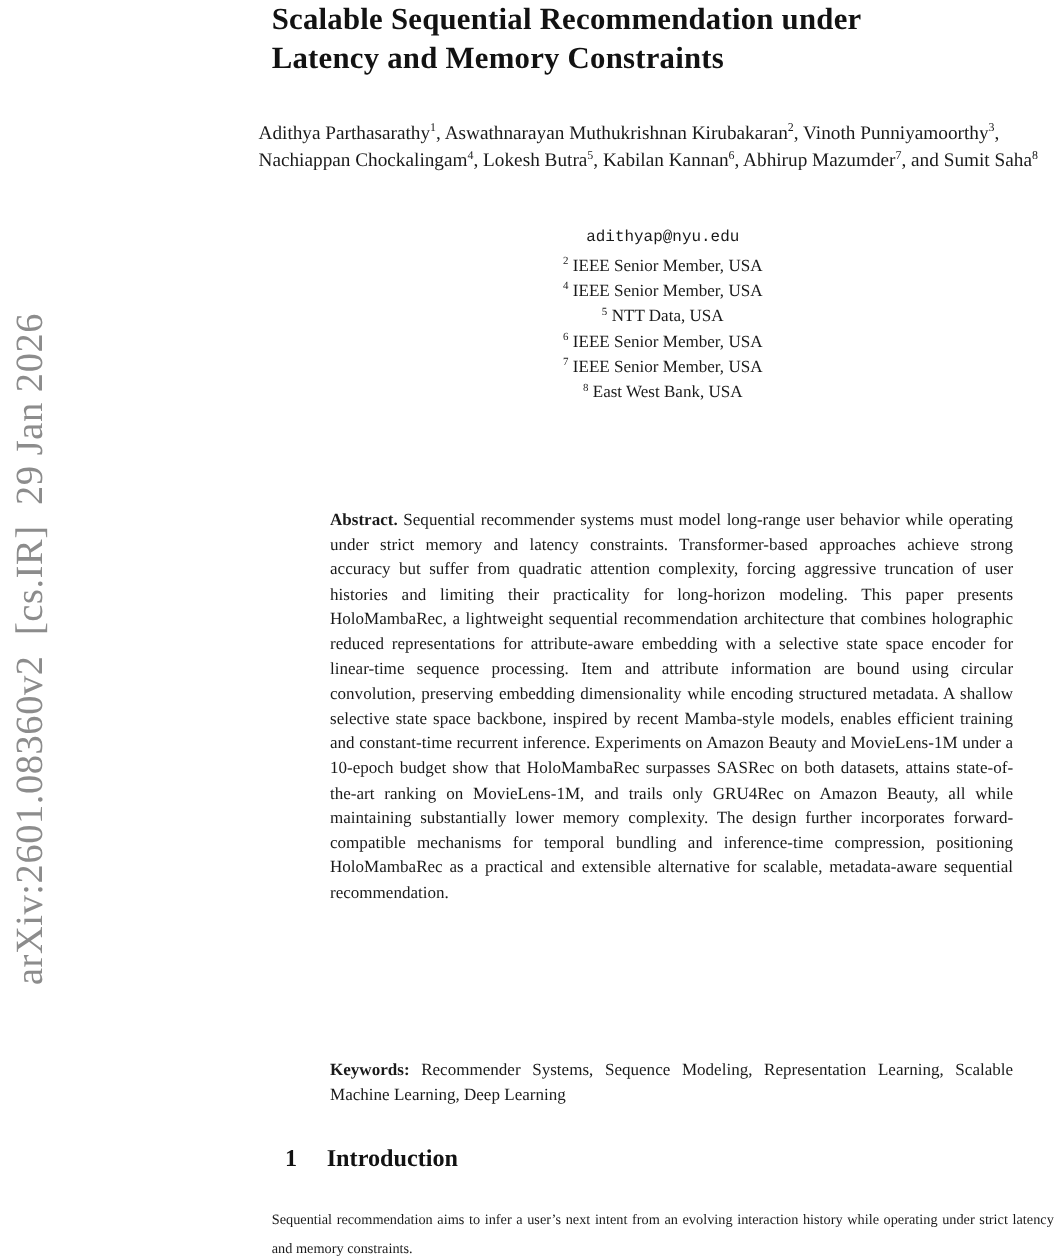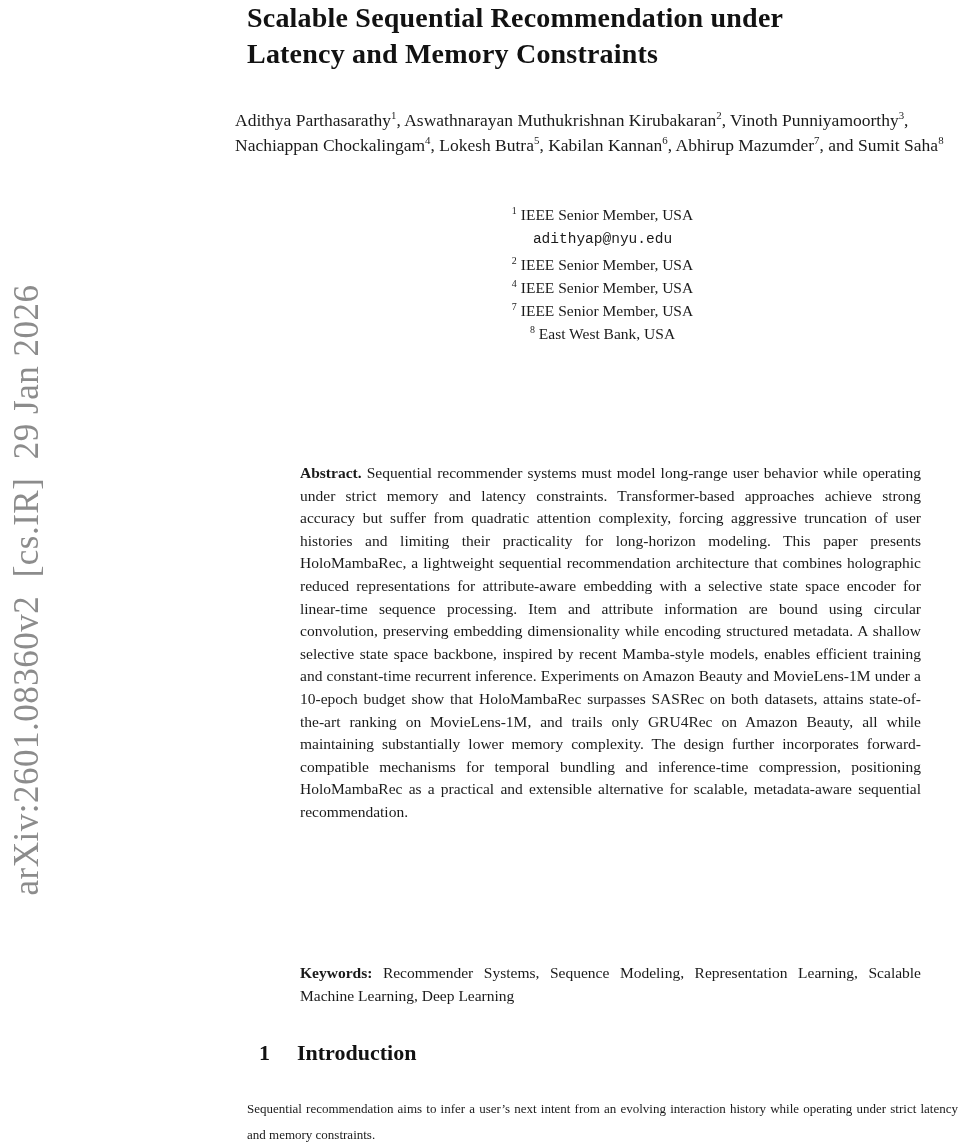--- a/index.html
+++ b/index.html
@@ -123,24 +123,25 @@
 <div class="arxiv-watermark">arXiv:2601.08360v2  [cs.IR]  29 Jan 2026</div>
 
 <div class="title-block">
   <div>Scalable Sequential Recommendation under</div>
   <div>Latency and Memory Constraints</div>
 </div>
 
 <div class="authors-block" id="authors"><span>Adithya Parthasarathy<sup>1</sup></span>, <span>Aswathnarayan Muthukrishnan Kirubakaran<sup>2</sup></span>, <span>Vinoth Punniyamoorthy<sup>3</sup></span>, <span>Nachiappan Chockalingam<sup>4</sup></span>, <span>Lokesh Butra<sup>5</sup></span>, <span>Kabilan Kannan<sup>6</sup></span>, <span>Abhirup Mazumder<sup>7</sup></span>, and <span>Sumit Saha<sup>8</sup></span></div>
 
 <div class="affiliations-block" id="affiliations">
-    <div class="affil-line"><sup>1</sup>IEEE Senior Member, USA</div>
     <div class="affil-email">adithyap@nyu.edu</div>
     <div class="affil-line"><sup>2</sup>IEEE Senior Member, USA</div>
     <div class="affil-line"><sup>4</sup>IEEE Senior Member, USA</div>
+    <div class="affil-line"><sup>5</sup>NTT Data, USA</div>
+    <div class="affil-line"><sup>6</sup>IEEE Senior Member, USA</div>
     <div class="affil-line"><sup>7</sup>IEEE Senior Member, USA</div>
     <div class="affil-line"><sup>8</sup>East West Bank, USA</div>
   </div>
 
 <div class="abstract-block">
   <span class="abstract-label">Abstract.</span>
   <span>Sequential recommender systems must model long-range user behavior while operating under strict memory and latency constraints. Transformer-based approaches achieve strong accuracy but suffer from quadratic attention complexity, forcing aggressive truncation of user histories and limiting their practicality for long-horizon modeling. This paper presents HoloMambaRec, a lightweight sequential recommendation architecture that combines holographic reduced representations for attribute-aware embedding with a selective state space encoder for linear-time sequence processing. Item and attribute information are bound using circular convolution, preserving embedding dimensionality while encoding structured metadata. A shallow selective state space backbone, inspired by recent Mamba-style models, enables efficient training and constant-time recurrent inference. Experiments on Amazon Beauty and MovieLens-1M under a 10-epoch budget show that HoloMambaRec surpasses SASRec on both datasets, attains state-of-the-art ranking on MovieLens-1M, and trails only GRU4Rec on Amazon Beauty, all while maintaining substantially lower memory complexity. The design further incorporates forward-compatible mechanisms for temporal bundling and inference-time compression, positioning HoloMambaRec as a practical and extensible alternative for scalable, metadata-aware sequential recommendation.</span>
 </div>
 
 <div class="keywords-block">

